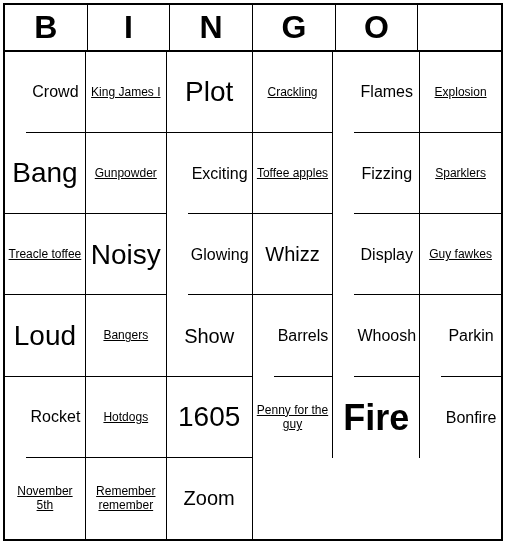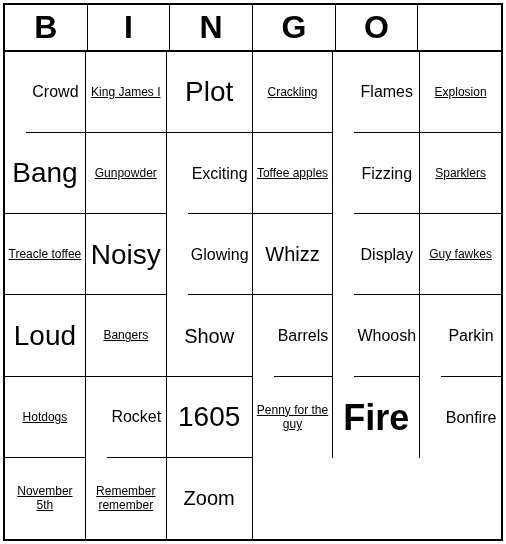--- a/index.html
+++ b/index.html
@@ -126,22 +126,22 @@
       <div class="bingo-cell size-medium">Glowing</div>
       <div class="bingo-cell size-large">Whizz</div>
       <div class="bingo-cell size-medium">Display</div>
       <div class="bingo-cell size-small">Guy fawkes</div>
       <div class="bingo-cell size-xlarge">Loud</div>
       <div class="bingo-cell size-small">Bangers</div>
       <div class="bingo-cell size-large">Show</div>
       <div class="bingo-cell size-medium">Barrels</div>
       <div class="bingo-cell size-medium">Whoosh</div>
       <div class="bingo-cell size-medium">Parkin</div>
+      <div class="bingo-cell size-medium">Rocket</div>
       <div class="bingo-cell size-small">Hotdogs</div>
-      <div class="bingo-cell size-medium">Rocket</div>
       <div class="bingo-cell size-xlarge">1605</div>
       <div class="bingo-cell size-small">Penny for the guy</div>
       <div class="bingo-cell size-xxlarge">Fire</div>
       <div class="bingo-cell size-medium">Bonfire</div>
       <div class="bingo-cell size-small">November 5th</div>
       <div class="bingo-cell size-small">Remember remember</div>
       <div class="bingo-cell size-large">Zoom</div>
     </div>
 </div>
 

